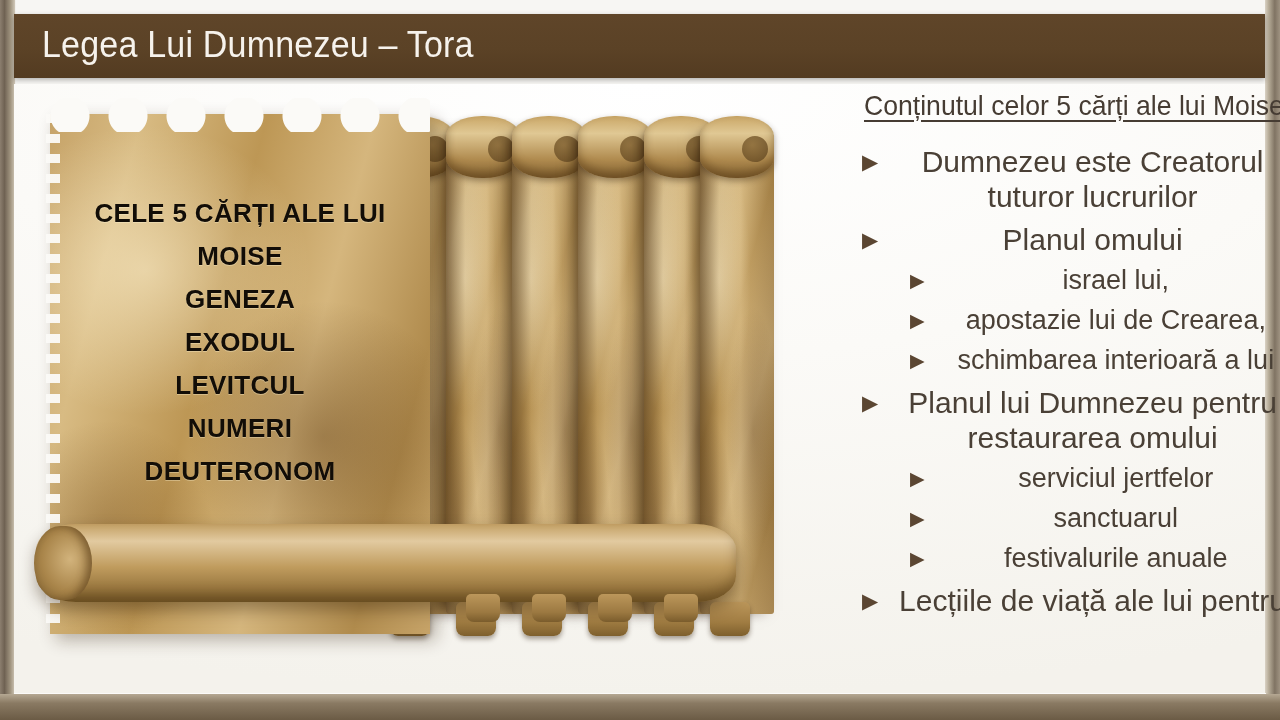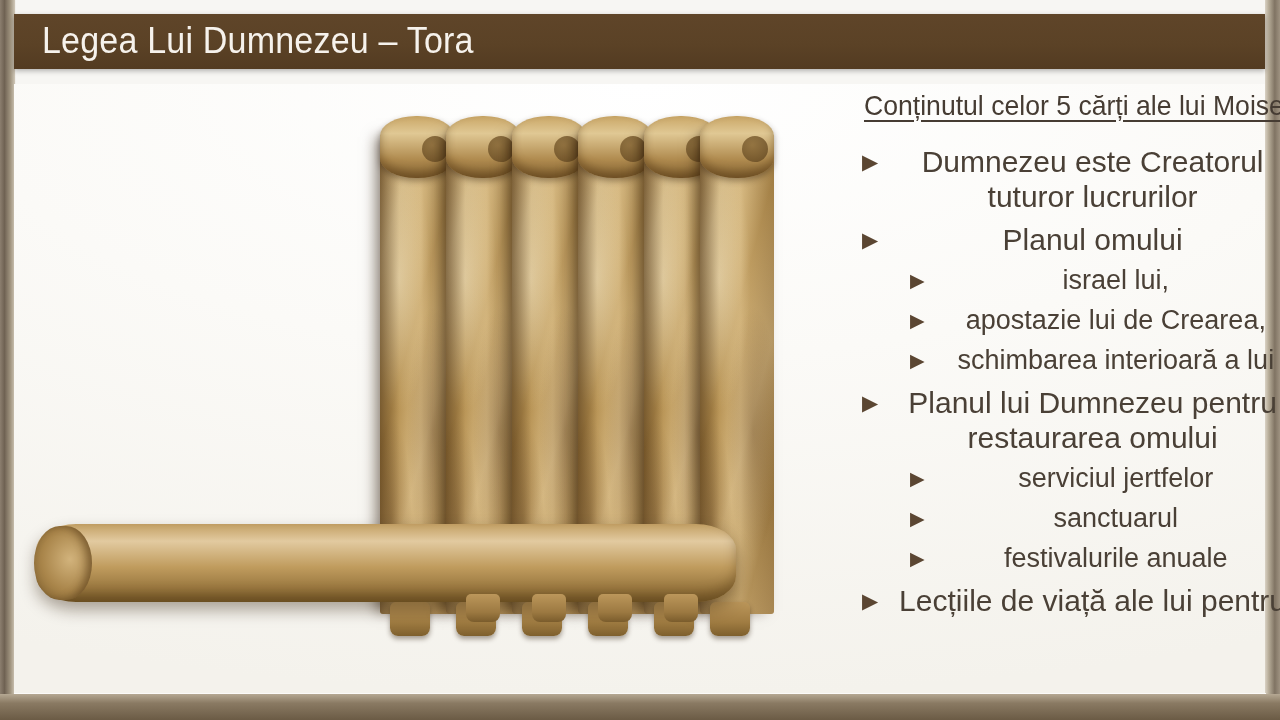--- a/index.html
+++ b/index.html
@@ -30,21 +30,21 @@
     position:absolute;left:0;bottom:0;width:1280px;height:26px;
     background:linear-gradient(to bottom,#b5a893 0%,#8a7a63 35%,#6b5b45 100%);
   }
   .frame-bottom-inner{
     position:absolute;left:14px;bottom:24px;width:1252px;height:3px;
     background:linear-gradient(to bottom,#ffffff,#e6e2d8);
   }
 
   
   #header{
-    position:absolute;left:14px;top:14px;width:1251px;height:55px;
+    position:absolute;left:14px;top:14px;width:1251px;height:64px;
     background:linear-gradient(to bottom,#5f4529 0%,#5b4226 55%,#533b21 100%);
     box-shadow:0 2px 5px rgba(0,0,0,.28);
     text-align:center;
   }
   #header-title{
     position:absolute;left:28px;top:50%;transform:translateY(-52%);
     color:#f6f2ec;
     font-family:"Liberation Sans Narrow","Liberation Sans", sans-serif;
     font-size:37px;font-weight:400;letter-spacing:.2px;
     white-space:nowrap;
@@ -227,20 +227,34 @@
         <div class="shade"></div>
         <div class="cap"></div>
         <div class="foot"></div>
       </div>
       <div class="strip parch-texture" style="left:650px;">
         <div class="shade"></div>
         <div class="cap"></div>
         <div class="foot"></div>
       </div>
 
+      <div id="sheet" class="parch-texture">
+        <div class="teeth"></div>
+        <div class="ragged-left"></div>
+
+        <div id="sheet-text">
+          <span class="ln">CELE 5 CĂRȚI ALE LUI</span>
+          <span class="ln">MOISE</span>
+          <span class="ln">GENEZA</span>
+          <span class="ln">EXODUL</span>
+          <span class="ln">LEVITCUL</span>
+          <span class="ln">NUMERI</span>
+          <span class="ln">DEUTERONOM</span>
+        </div>
+      </div>
 
       <div id="bottom-roll">
         <div class="knob"></div>
         <div class="tab" style="left:430px;"></div>
         <div class="tab" style="left:496px;"></div>
         <div class="tab" style="left:562px;"></div>
         <div class="tab" style="left:628px;"></div>
       </div>
     </div>
 

